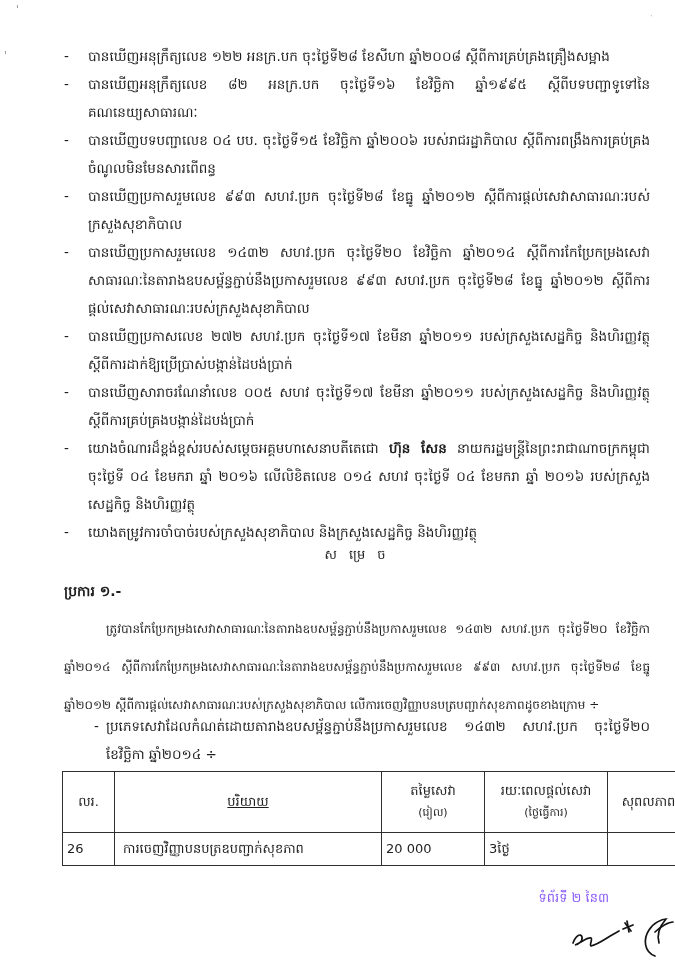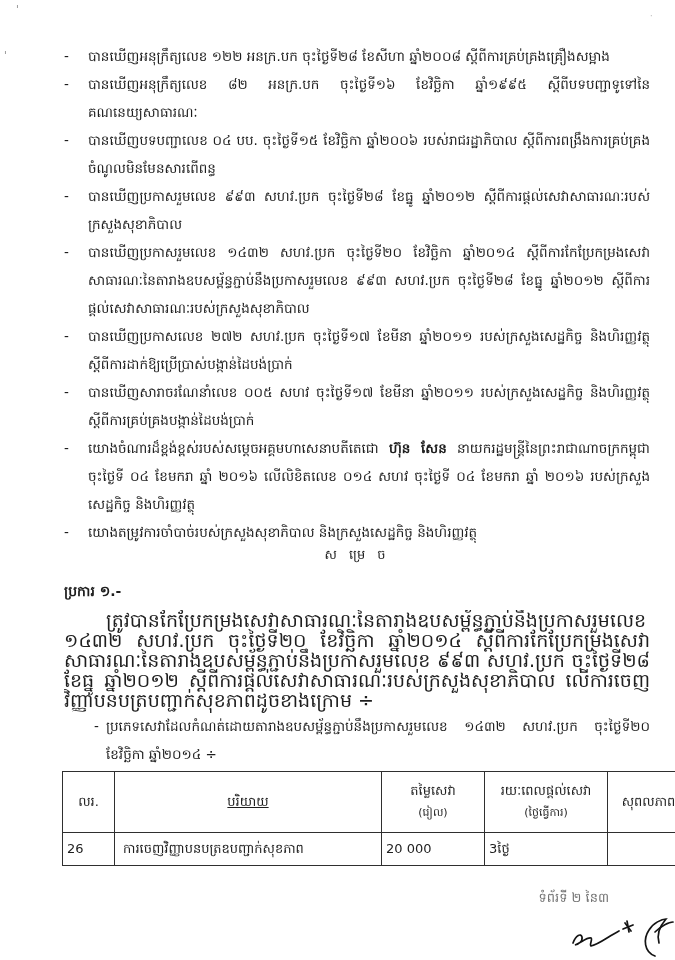--- a/index.html
+++ b/index.html
@@ -24,21 +24,21 @@
     position:absolute;top:546px;left:64px;right:25px;
     text-align:center;font-weight:normal;font-size:13px;
     letter-spacing:4px;
   }
   .article-heading{
     position:absolute;top:582px;left:64px;
     font-weight:bold;font-size:14px;
   }
   .article-para{
     position:absolute;top:610px;left:64px;right:25px;height:120px;
-    overflow:hidden;font-size:19px;line-height:20px;
+    overflow:hidden;font-size:12px;line-height:38px;
     text-align:justify;text-indent:42px;
   }
   .sub-bullet{
     position:absolute;top:712px;left:94px;right:25px;height:60px;
     overflow:hidden;display:flex;font-size:13.5px;line-height:28px;
   }
   .sub-bullet .marker{flex:0 0 12px;}
   .sub-bullet .btext{flex:1;text-align:justify;}
   table.service-table{
     position:absolute;top:771px;left:62px;width:588px;
@@ -55,21 +55,21 @@
   .service-table tbody td{height:28px;text-align:left;line-height:22px;}
   .col-no{width:43px;}
   .col-desc{width:258px;text-decoration:underline;}
   .col-fee{width:94px;}
   .col-dur{width:114px;}
   .col-val{width:73px;}
   .cell-desc{text-align:left;padding-left:8px !important;}
   .hdr-line2{font-size:11px;}
   .page-footer{
     position:absolute;top:889px;right:66px;width:260px;
-    text-align:right;font-size:13px;color:#737373;
+    text-align:right;font-size:13px;color:#8b5cf6;
   }
   .signature{position:absolute;top:910px;right:0px;}
   .speck{position:absolute;color:#8a8a8a;font-size:10px;}
   .speck-1{top:4px;left:16px;}
   .speck-2{top:50px;left:4px;}
   .speck-3{top:12px;left:650px;font-size:8px;color:#b5b5b5;}
 </style>
 </head>
 <body>
 

